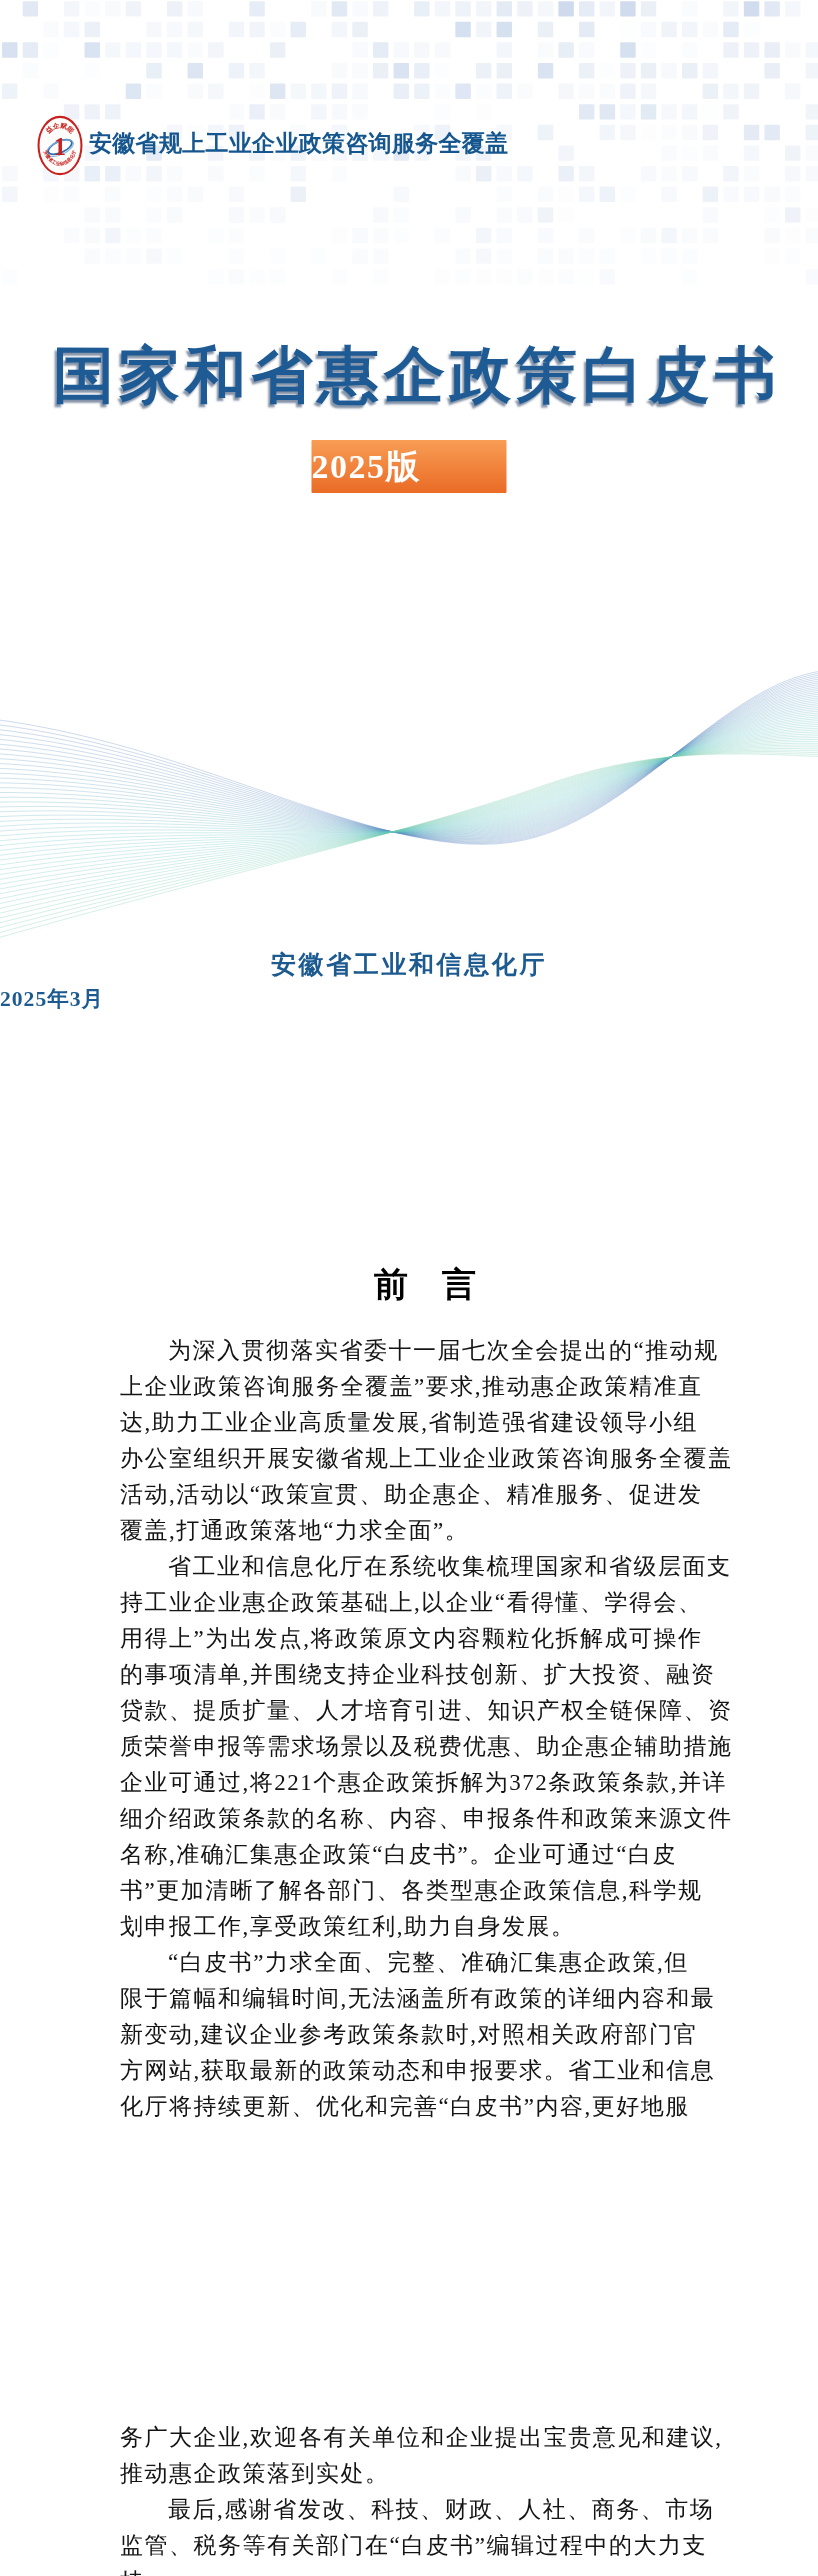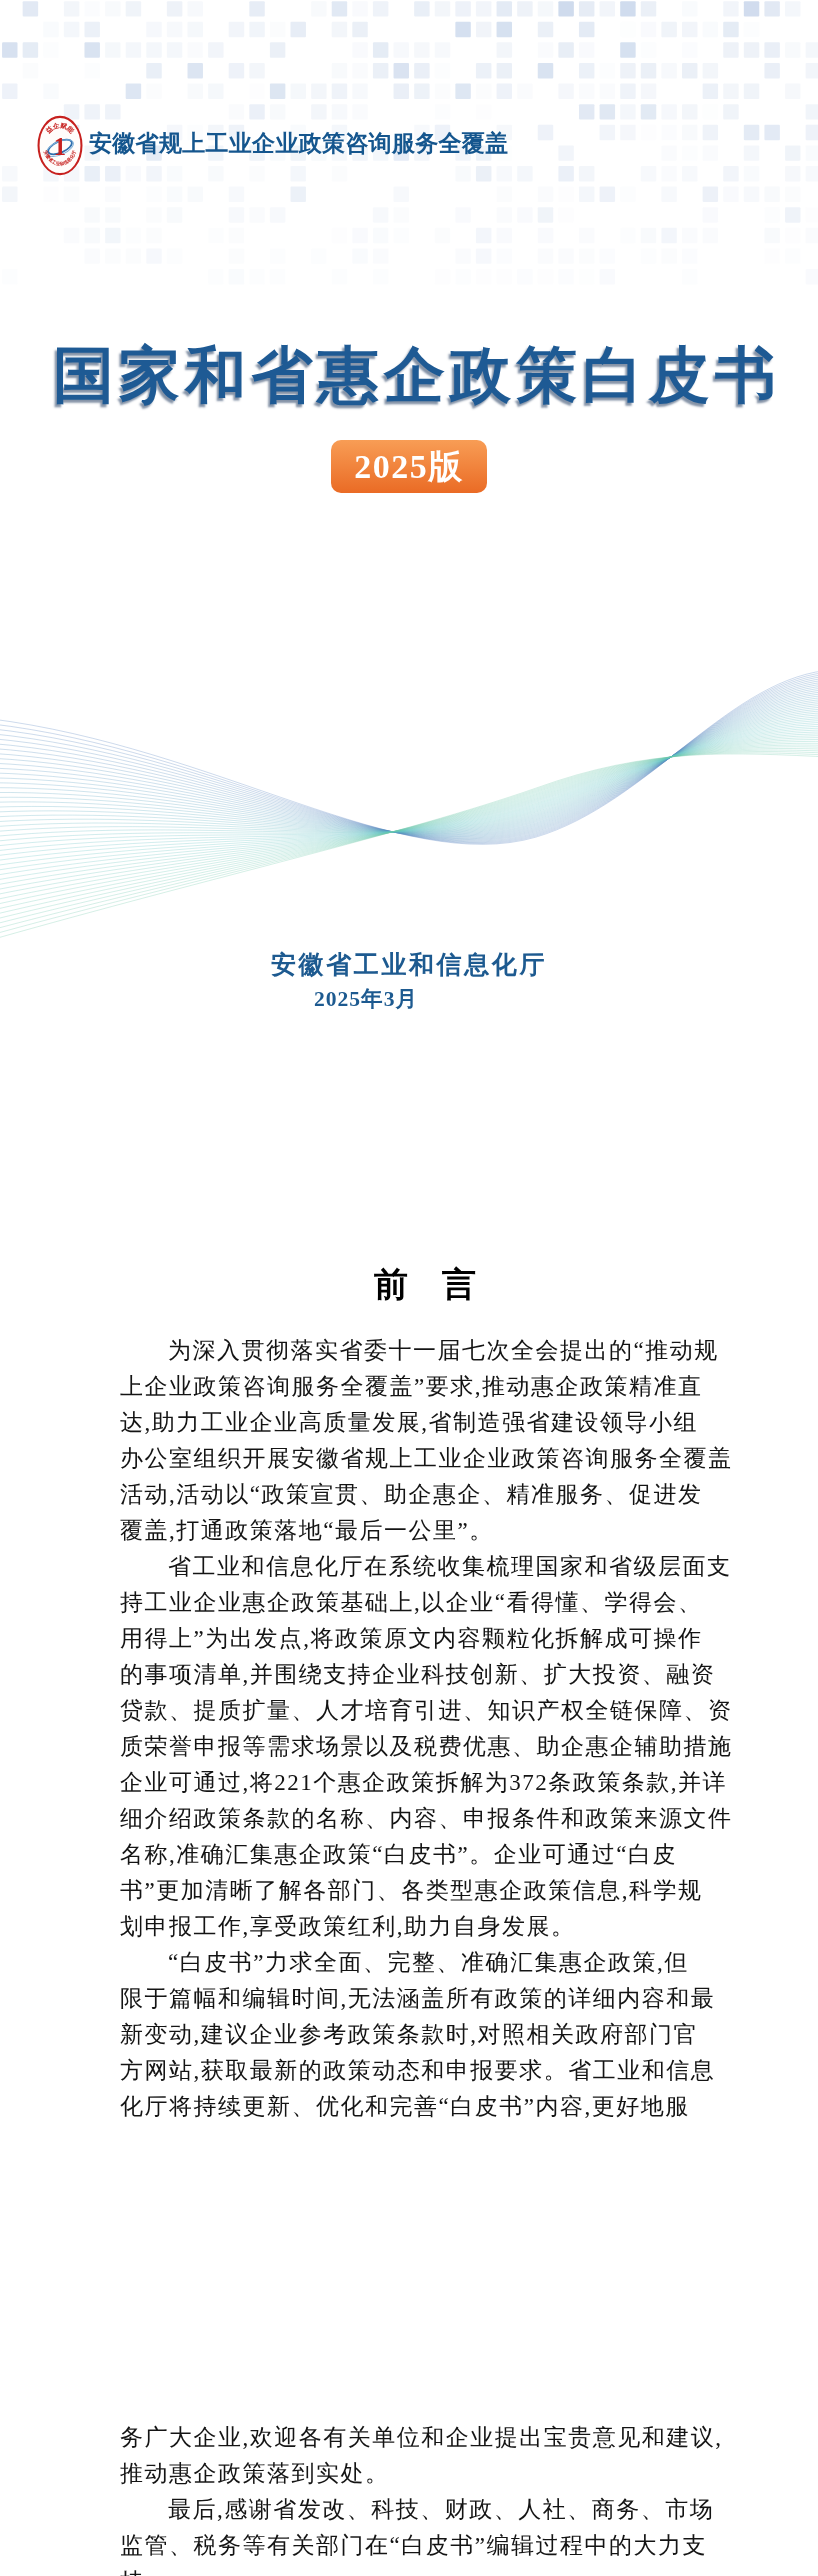--- a/index.html
+++ b/index.html
@@ -28,41 +28,39 @@
   .main-title{
     position:absolute;left:0;top:334px;width:818px;margin:8px;
     text-align:center;
     font-size:61px;line-height:67px;font-weight:700;
     color:var(--title-blue,#1e5a94);
     letter-spacing:5.2px;white-space:nowrap;
     text-shadow:-2.1px 3.1px 2.1px rgba(12,40,80,0.50);
   }
   .badge{
     position:absolute;left:50%;top:440px;transform:translateX(-50%);
-    width:156px;height:53px;border-radius:10px;
+    width:195px;height:53px;border-radius:1px;
     background:linear-gradient(180deg,var(--badge-orange-top,#f89d55) 0%,var(--badge-orange-bottom,#ea6b25) 100%);
-    text-align:center;
   }
   .badge span{
     display:block;line-height:53px;
     font-size:34px;font-weight:700;color:#ffffff;letter-spacing:1.5px;
   }
   .wave{
     position:absolute;left:0;top:649px;width:818px;height:330px;
     pointer-events:none;
   }
   .publisher{
     position:absolute;left:0;top:950px;width:818px;
     text-align:center;
     font-size:25px;line-height:30px;font-weight:700;
     color:var(--publisher-blue,#1d5a90);letter-spacing:2.6px;
   }
   .pub-date{
     position:absolute;left:0;top:986px;width:732px;
-    text-align:center;
     font-size:21.6px;line-height:27px;font-weight:700;
     color:var(--publisher-blue,#1d5a90);letter-spacing:1px;
   }
   .preface-heading{
     position:absolute;left:0;top:1251px;width:818px;margin:16px;
     text-align:center;
     font-size:34px;line-height:36px;font-weight:800;
     color:var(--heading-black,#000000);
   }
   .body-block{
@@ -491,21 +489,21 @@
   <div class="pub-date">2025年3月</div>
 
   <h2 class="preface-heading">前　言</h2>
 
   <div class="body-block block-p2">
       <div class="body-line indent">为深入贯彻落实省委十一届七次全会提出的“推动规</div>
       <div class="body-line">上企业政策咨询服务全覆盖”要求,推动惠企政策精准直</div>
       <div class="body-line">达,助力工业企业高质量发展,省制造强省建设领导小组</div>
       <div class="body-line">办公室组织开展安徽省规上工业企业政策咨询服务全覆盖</div>
       <div class="body-line">活动,活动以“政策宣贯、助企惠企、精准服务、促进发</div>
-      <div class="body-line">覆盖,打通政策落地“最后一公里”。</div>
+      <div class="body-line">覆盖,打通政策落地“力求全面”。</div>
       <div class="body-line indent">省工业和信息化厅在系统收集梳理国家和省级层面支</div>
       <div class="body-line">持工业企业惠企政策基础上,以企业“看得懂、学得会、</div>
       <div class="body-line">用得上”为出发点,将政策原文内容颗粒化拆解成可操作</div>
       <div class="body-line">的事项清单,并围绕支持企业科技创新、扩大投资、融资</div>
       <div class="body-line">贷款、提质扩量、人才培育引进、知识产权全链保障、资</div>
       <div class="body-line">质荣誉申报等需求场景以及税费优惠、助企惠企辅助措施</div>
       <div class="body-line">企业可通过,将221个惠企政策拆解为372条政策条款,并详</div>
       <div class="body-line">细介绍政策条款的名称、内容、申报条件和政策来源文件</div>
       <div class="body-line">名称,准确汇集惠企政策“白皮书”。企业可通过“白皮</div>
       <div class="body-line">书”更加清晰了解各部门、各类型惠企政策信息,科学规</div>

